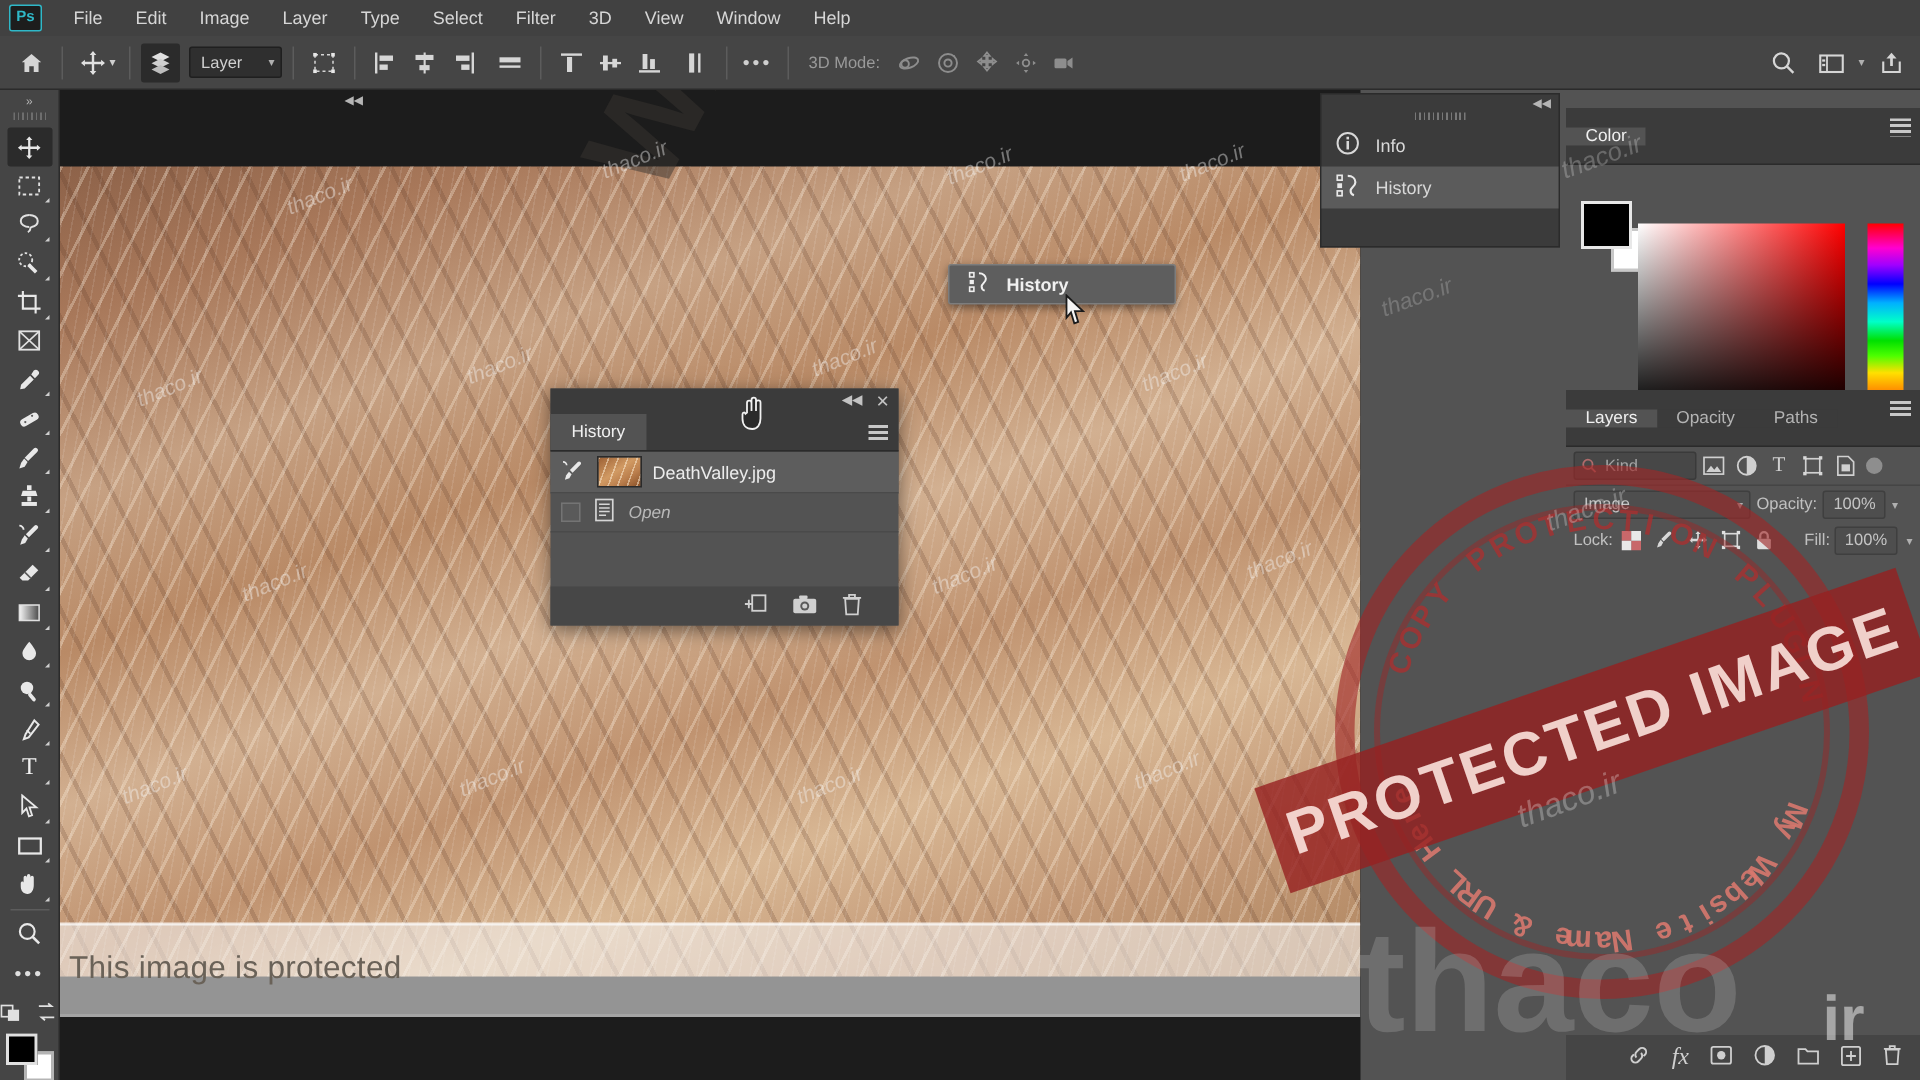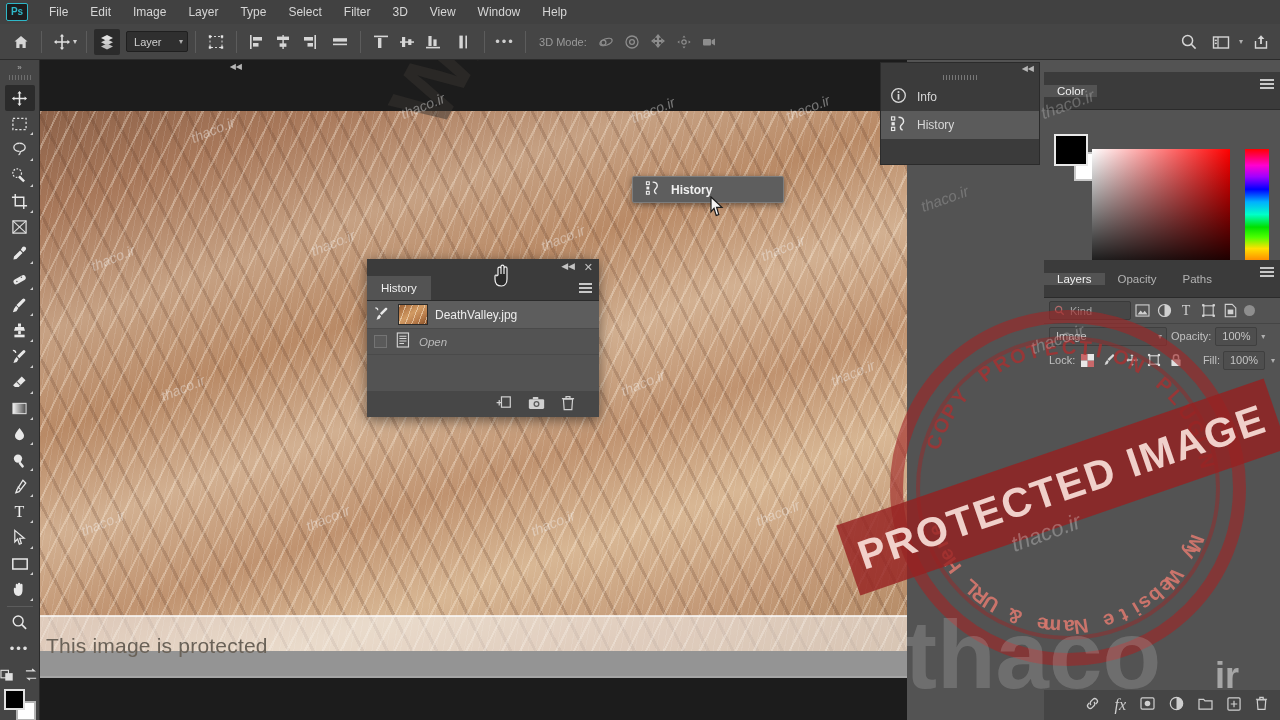--- a/index.html
+++ b/index.html
@@ -1029,21 +1029,21 @@
         <span class="arc-char" style="transform: rotate(58.8deg) translate(0px, 150px) rotate(180deg);">e</span>
         <span class="arc-char" style="transform: rotate(64.4deg) translate(0px, 150px) rotate(180deg);">r</span>
         <span class="arc-char" style="transform: rotate(70deg) translate(0px, 150px) rotate(180deg);">e</span>
       </div>
     <div class="stamp-banner">
       <span>PROTECTED IMAGE</span>
     </div>
   </div>
 
   <div class="brand-wm" style="left:905px;top:600px;font-size:96px;color:rgba(210,210,210,0.22)">thaco</div>
-  <div class="brand-wm" style="left:1215px;top:655px;font-size:36px;color:rgba(235,235,235,0.55)">ir</div>
+  <div class="brand-wm" style="left:1215px;top:655px;font-size:42px;color:rgba(235,235,235,0.55)">ir</div>
   <div class="brand-wm" style="left:1010px;top:520px;font-size:22px;font-style:italic;font-weight:normal;color:rgba(240,240,240,0.30);transform:rotate(-20deg)">thaco.ir</div>
   <div class="brand-wm" style="left:1030px;top:330px;font-size:17px;font-style:italic;font-weight:normal;color:rgba(240,240,240,0.28);transform:rotate(-20deg)">thaco.ir</div>
   <div class="brand-wm" style="left:1040px;top:95px;font-size:17px;font-style:italic;font-weight:normal;color:rgba(240,240,240,0.26);transform:rotate(-20deg)">thaco.ir</div>
   <div class="brand-wm" style="left:920px;top:190px;font-size:15px;font-style:italic;font-weight:normal;color:rgba(240,240,240,0.22);transform:rotate(-20deg)">thaco.ir</div>
 
   <div class="cursor-hand">
     <svg width="20" height="26" viewBox="0 0 20 26">
       <path d="M6 11V4.6a1.5 1.5 0 013 0V10V2.6a1.5 1.5 0 013 0V10V4.4a1.5 1.5 0 013 0V15c0 4-2 7-5.4 7C5.6 22 3 19.4 3 15.2v-3c0-1.4 1.6-1.6 2-.4z" fill="#2a2a2a" stroke="#f2f2f2" stroke-width="1.2"></path>
     </svg>
   </div>

